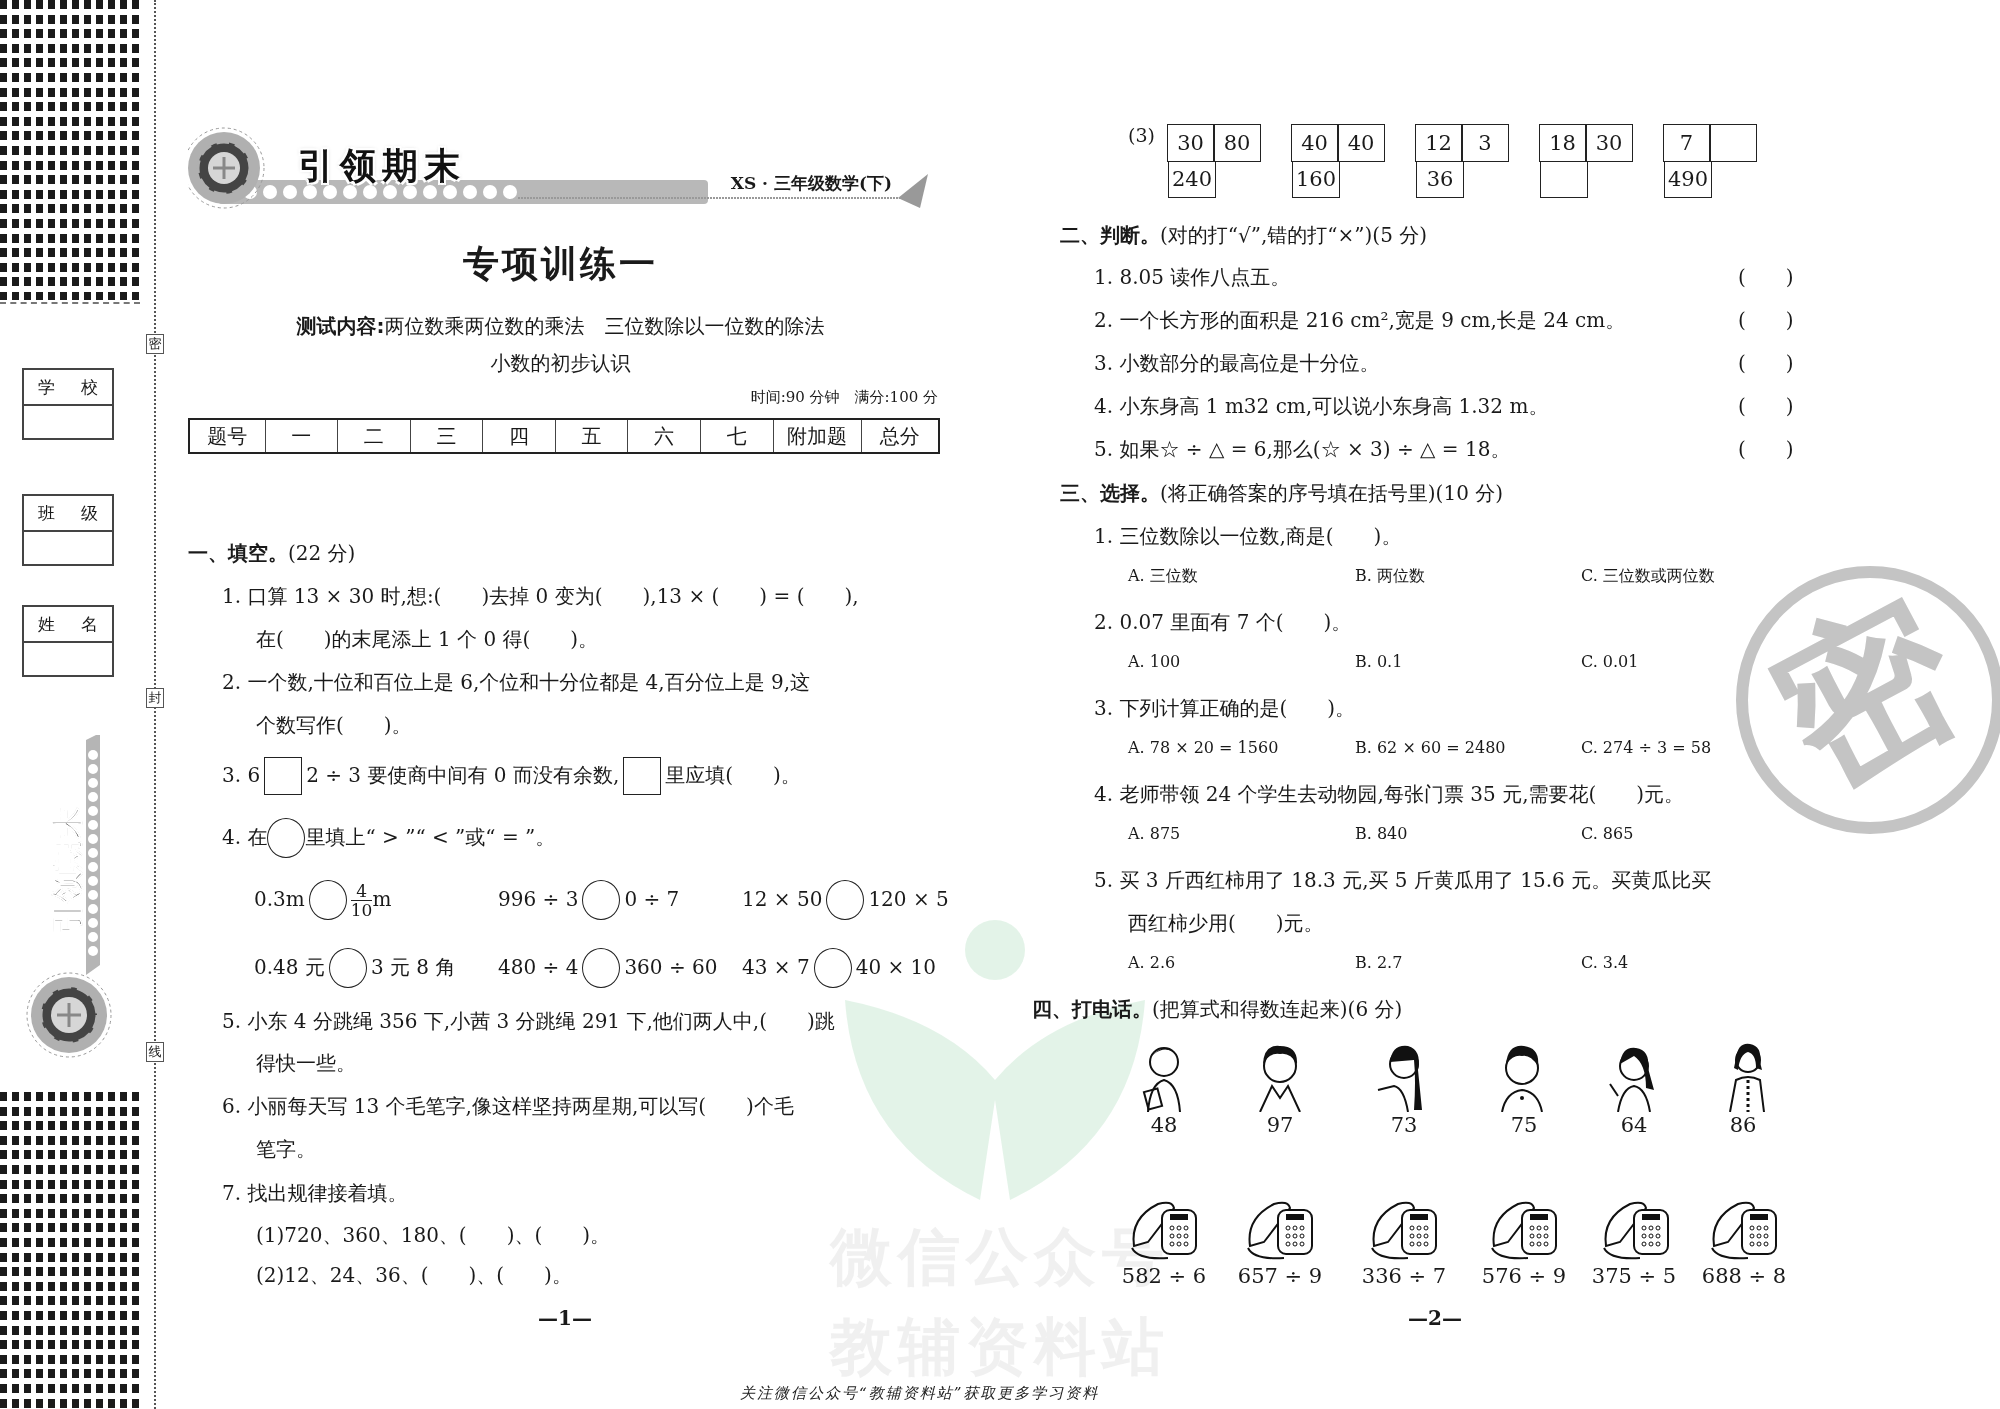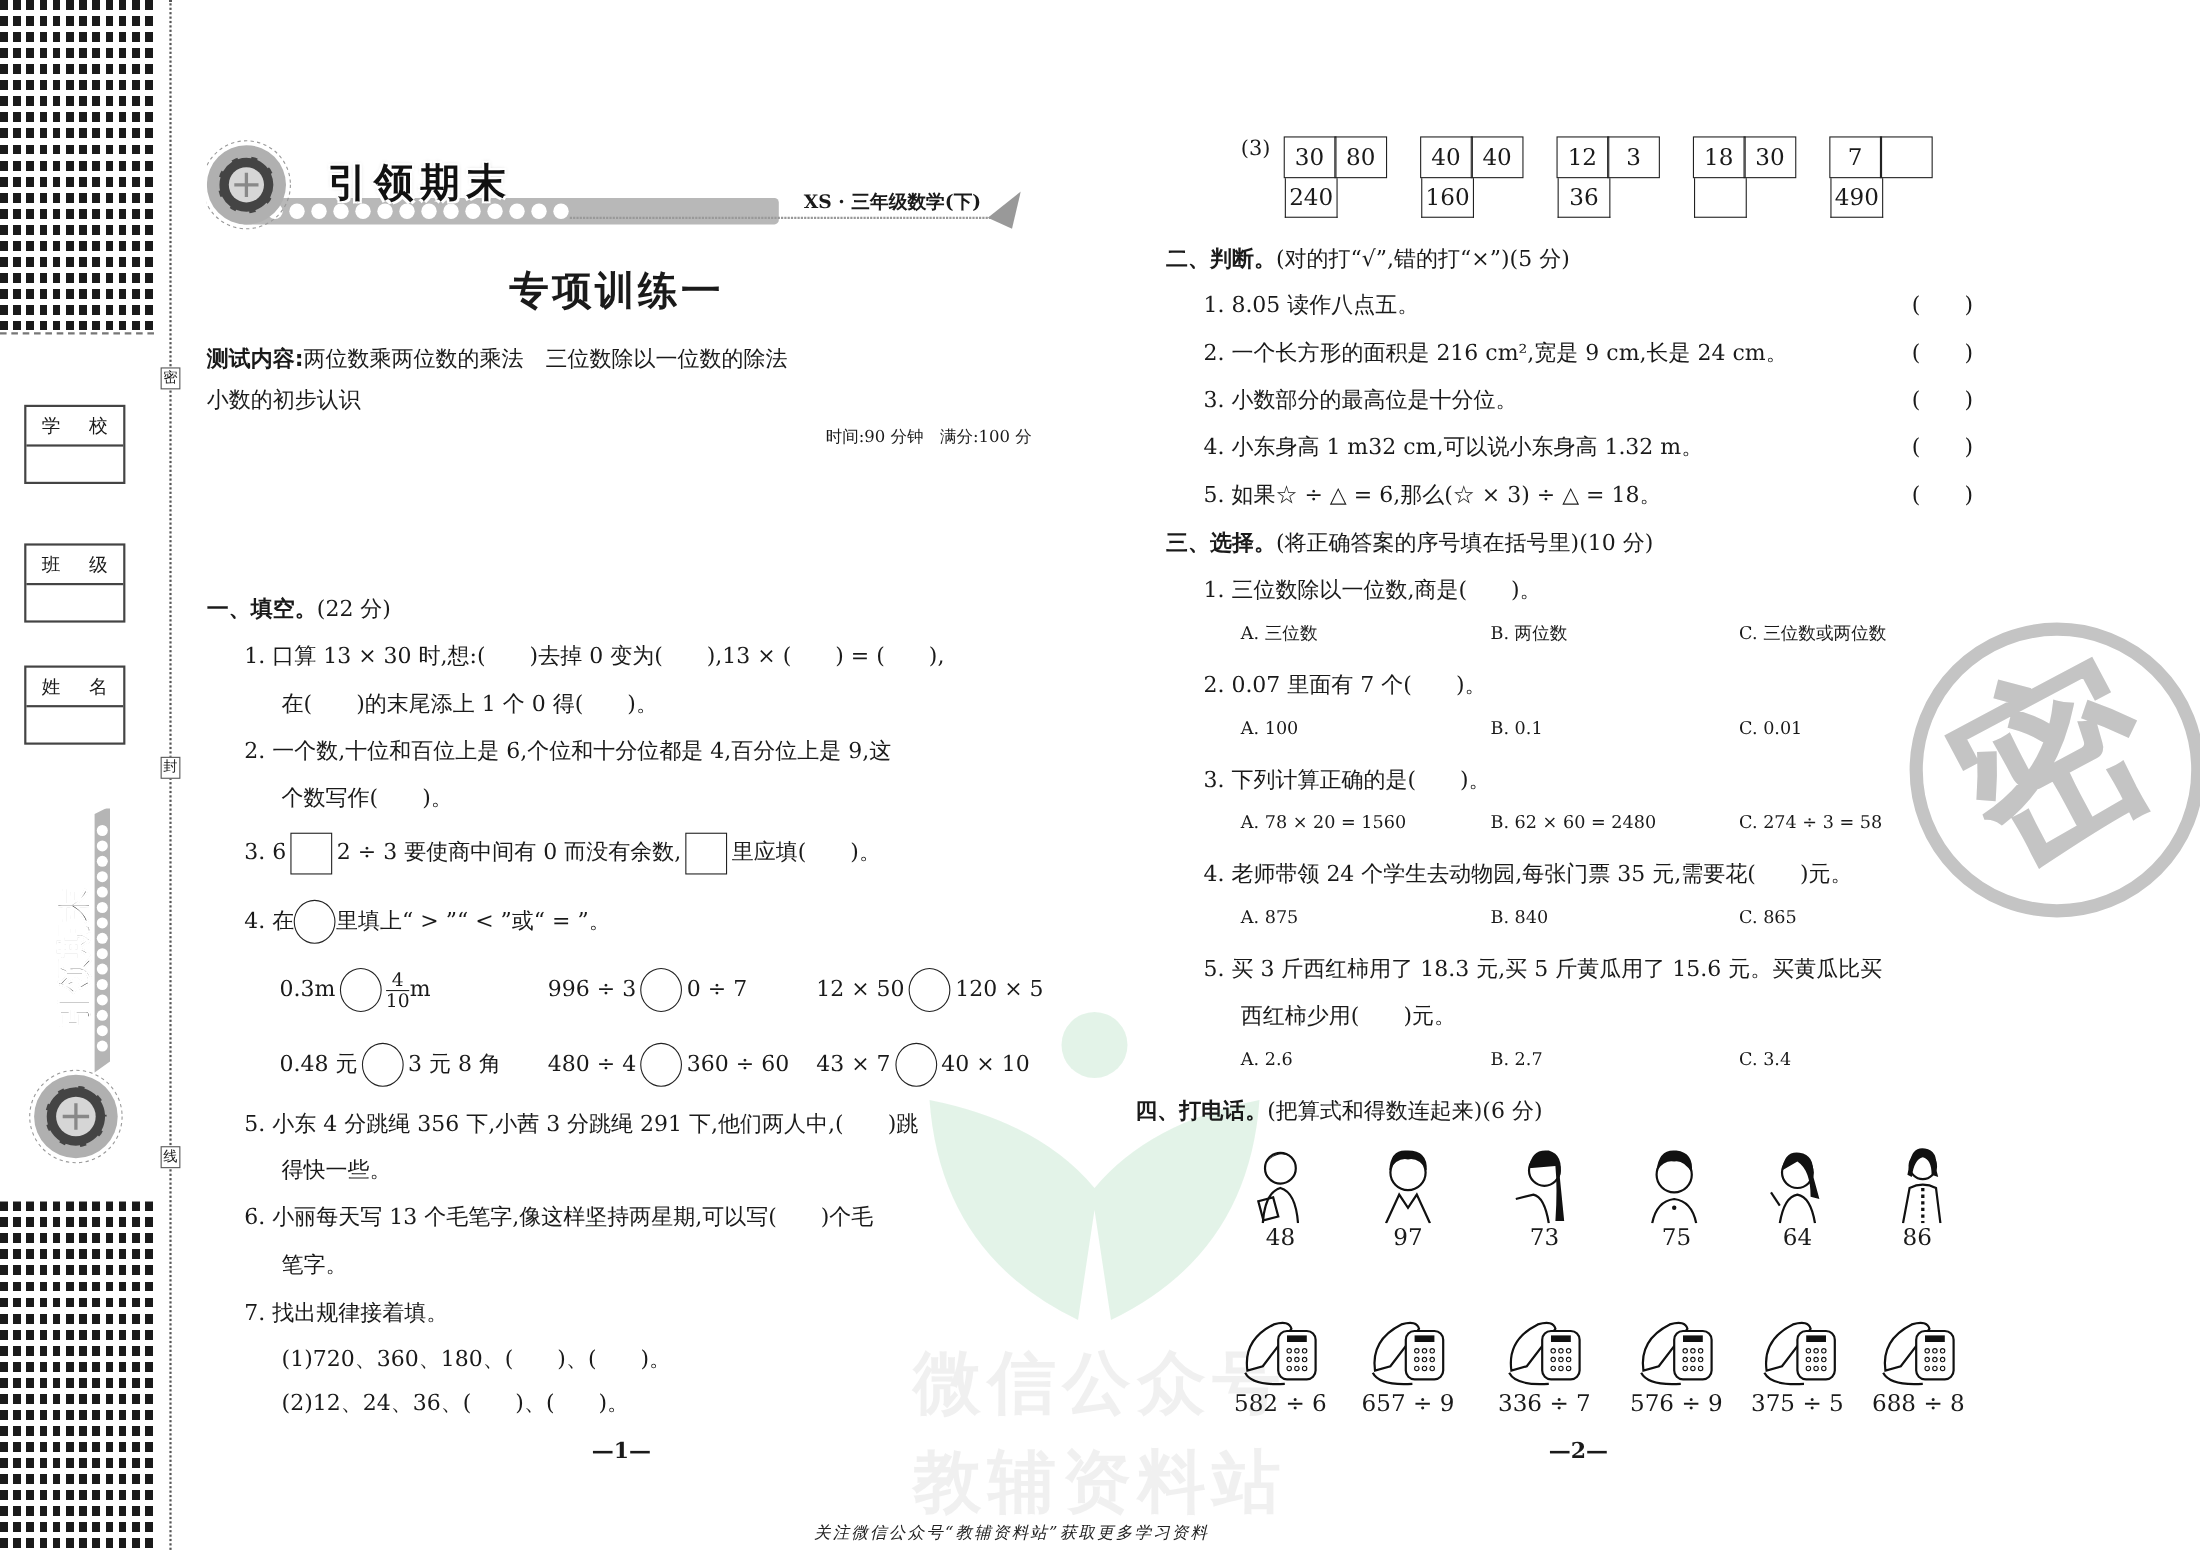--- a/index.html
+++ b/index.html
@@ -35,21 +35,21 @@
   .header-band { position: absolute; left: 188px; top: 122px; width: 740px; height: 88px; }
   .brand-text {
     position: absolute; left: 110px; top: 20px; font-family: "DejaVu Sans", sans-serif; font-weight: bold;
     font-size: 36px; letter-spacing: 6px; color: #111;
     text-shadow: -2px -2px 0 #fff, 2px -2px 0 #fff, -2px 2px 0 #fff, 2px 2px 0 #fff, 0 0 4px #aaa;
   }
   .series-text { position: absolute; right: 36px; top: 50px; font-size: 17px; font-weight: bold; }
 
   
   .page-title { position: absolute; left: 188px; width: 745px; top: 240px; text-align: center; font-size: 36px; font-weight: bold; letter-spacing: 3px; }
-  .scope { position: absolute; left: 188px; width: 745px; text-align: left; font-size: 20px; }
+  .scope { position: absolute; left: 188px; width: 745px; text-align: center; font-size: 20px; }
   .scope b { font-family: "DejaVu Sans", sans-serif; }
   .time-line { position: absolute; right: 1062px; top: 388px; font-size: 15px; }
   table.score { position: absolute; left: 188px; top: 418px; width: 752px; border-collapse: collapse; border: 2px solid #222; }
   table.score td { border: 1px solid #444; height: 34px; text-align: center; font-size: 20px; font-family: "DejaVu Sans", sans-serif; }
   table.score td.hdr { width: 76px; }
 
   .sec { position: absolute; font-size: 20px; white-space: nowrap; }
   .sec-h { font-family: "DejaVu Sans", sans-serif; font-weight: bold; }
   .q { position: absolute; font-size: 20px; white-space: nowrap; }
   .sq { display: inline-block; width: 38px; height: 38px; border: 1.5px solid #222; vertical-align: middle; margin: 0 4px; }
@@ -170,20 +170,32 @@
 
 <div class="page-title">专项训练一</div>
 <div class="scope" style="top:313px">
   <b>测试内容:</b><span>两位数乘两位数的乘法　三位数除以一位数的除法</span>
 </div>
 <div class="scope" style="top:350px">小数的初步认识</div>
 <div class="time-line">时间:90 分钟　满分:100 分</div>
 
 <table class="score">
   <tbody>
+      <tr>
+    <td class="hdr">题号</td>
+    <td>一</td>
+    <td>二</td>
+    <td>三</td>
+    <td>四</td>
+    <td>五</td>
+    <td>六</td>
+    <td>七</td>
+    <td style="width:88px">附加题</td>
+    <td style="width:78px">总分</td>
+  </tr>
 </tbody>
   </table>
 
 <div class="wm-logo">
   <svg width="320" height="300" viewBox="0 0 320 300">
     <circle cx="160" cy="30" r="30" fill="#22a34a"></circle>
     <path d="M10 80 Q110 100 160 160 Q210 100 310 80 Q300 220 175 280 L160 180 L145 280 Q20 220 10 80Z" fill="#22a34a"></path>
   </svg>
 </div>
 <div class="wm-text" style="top:1215px">微信公众号</div>

